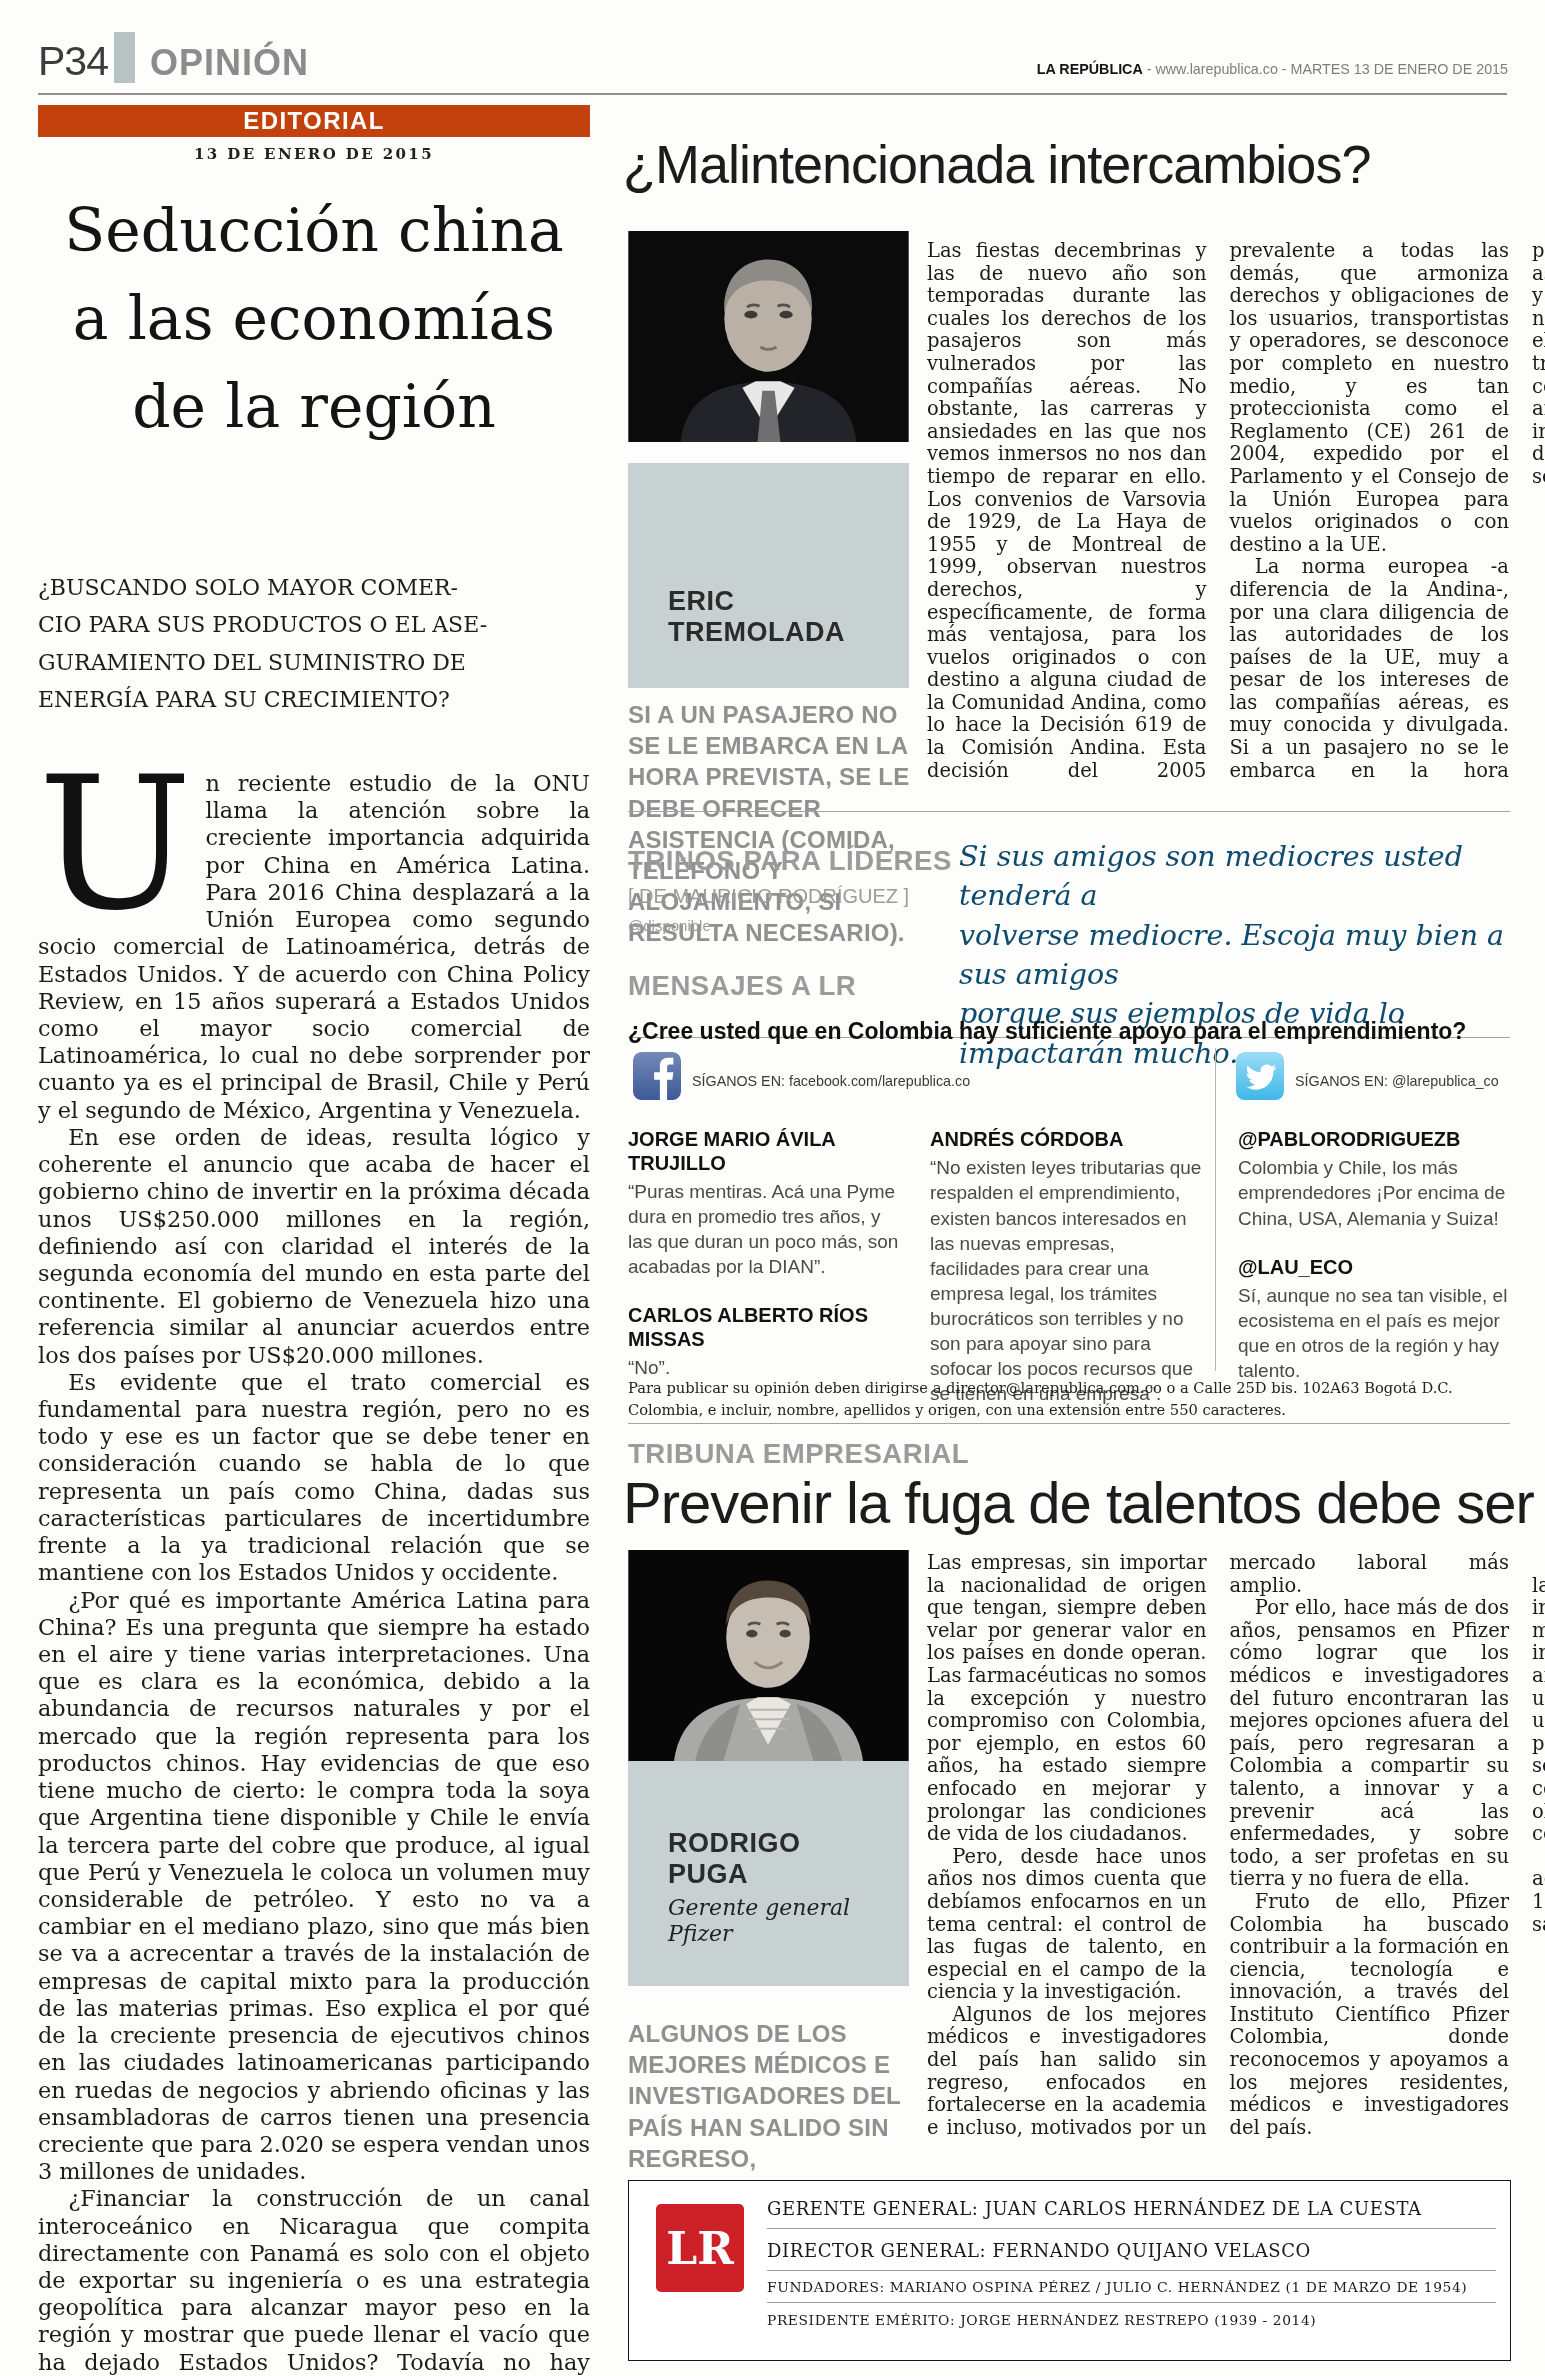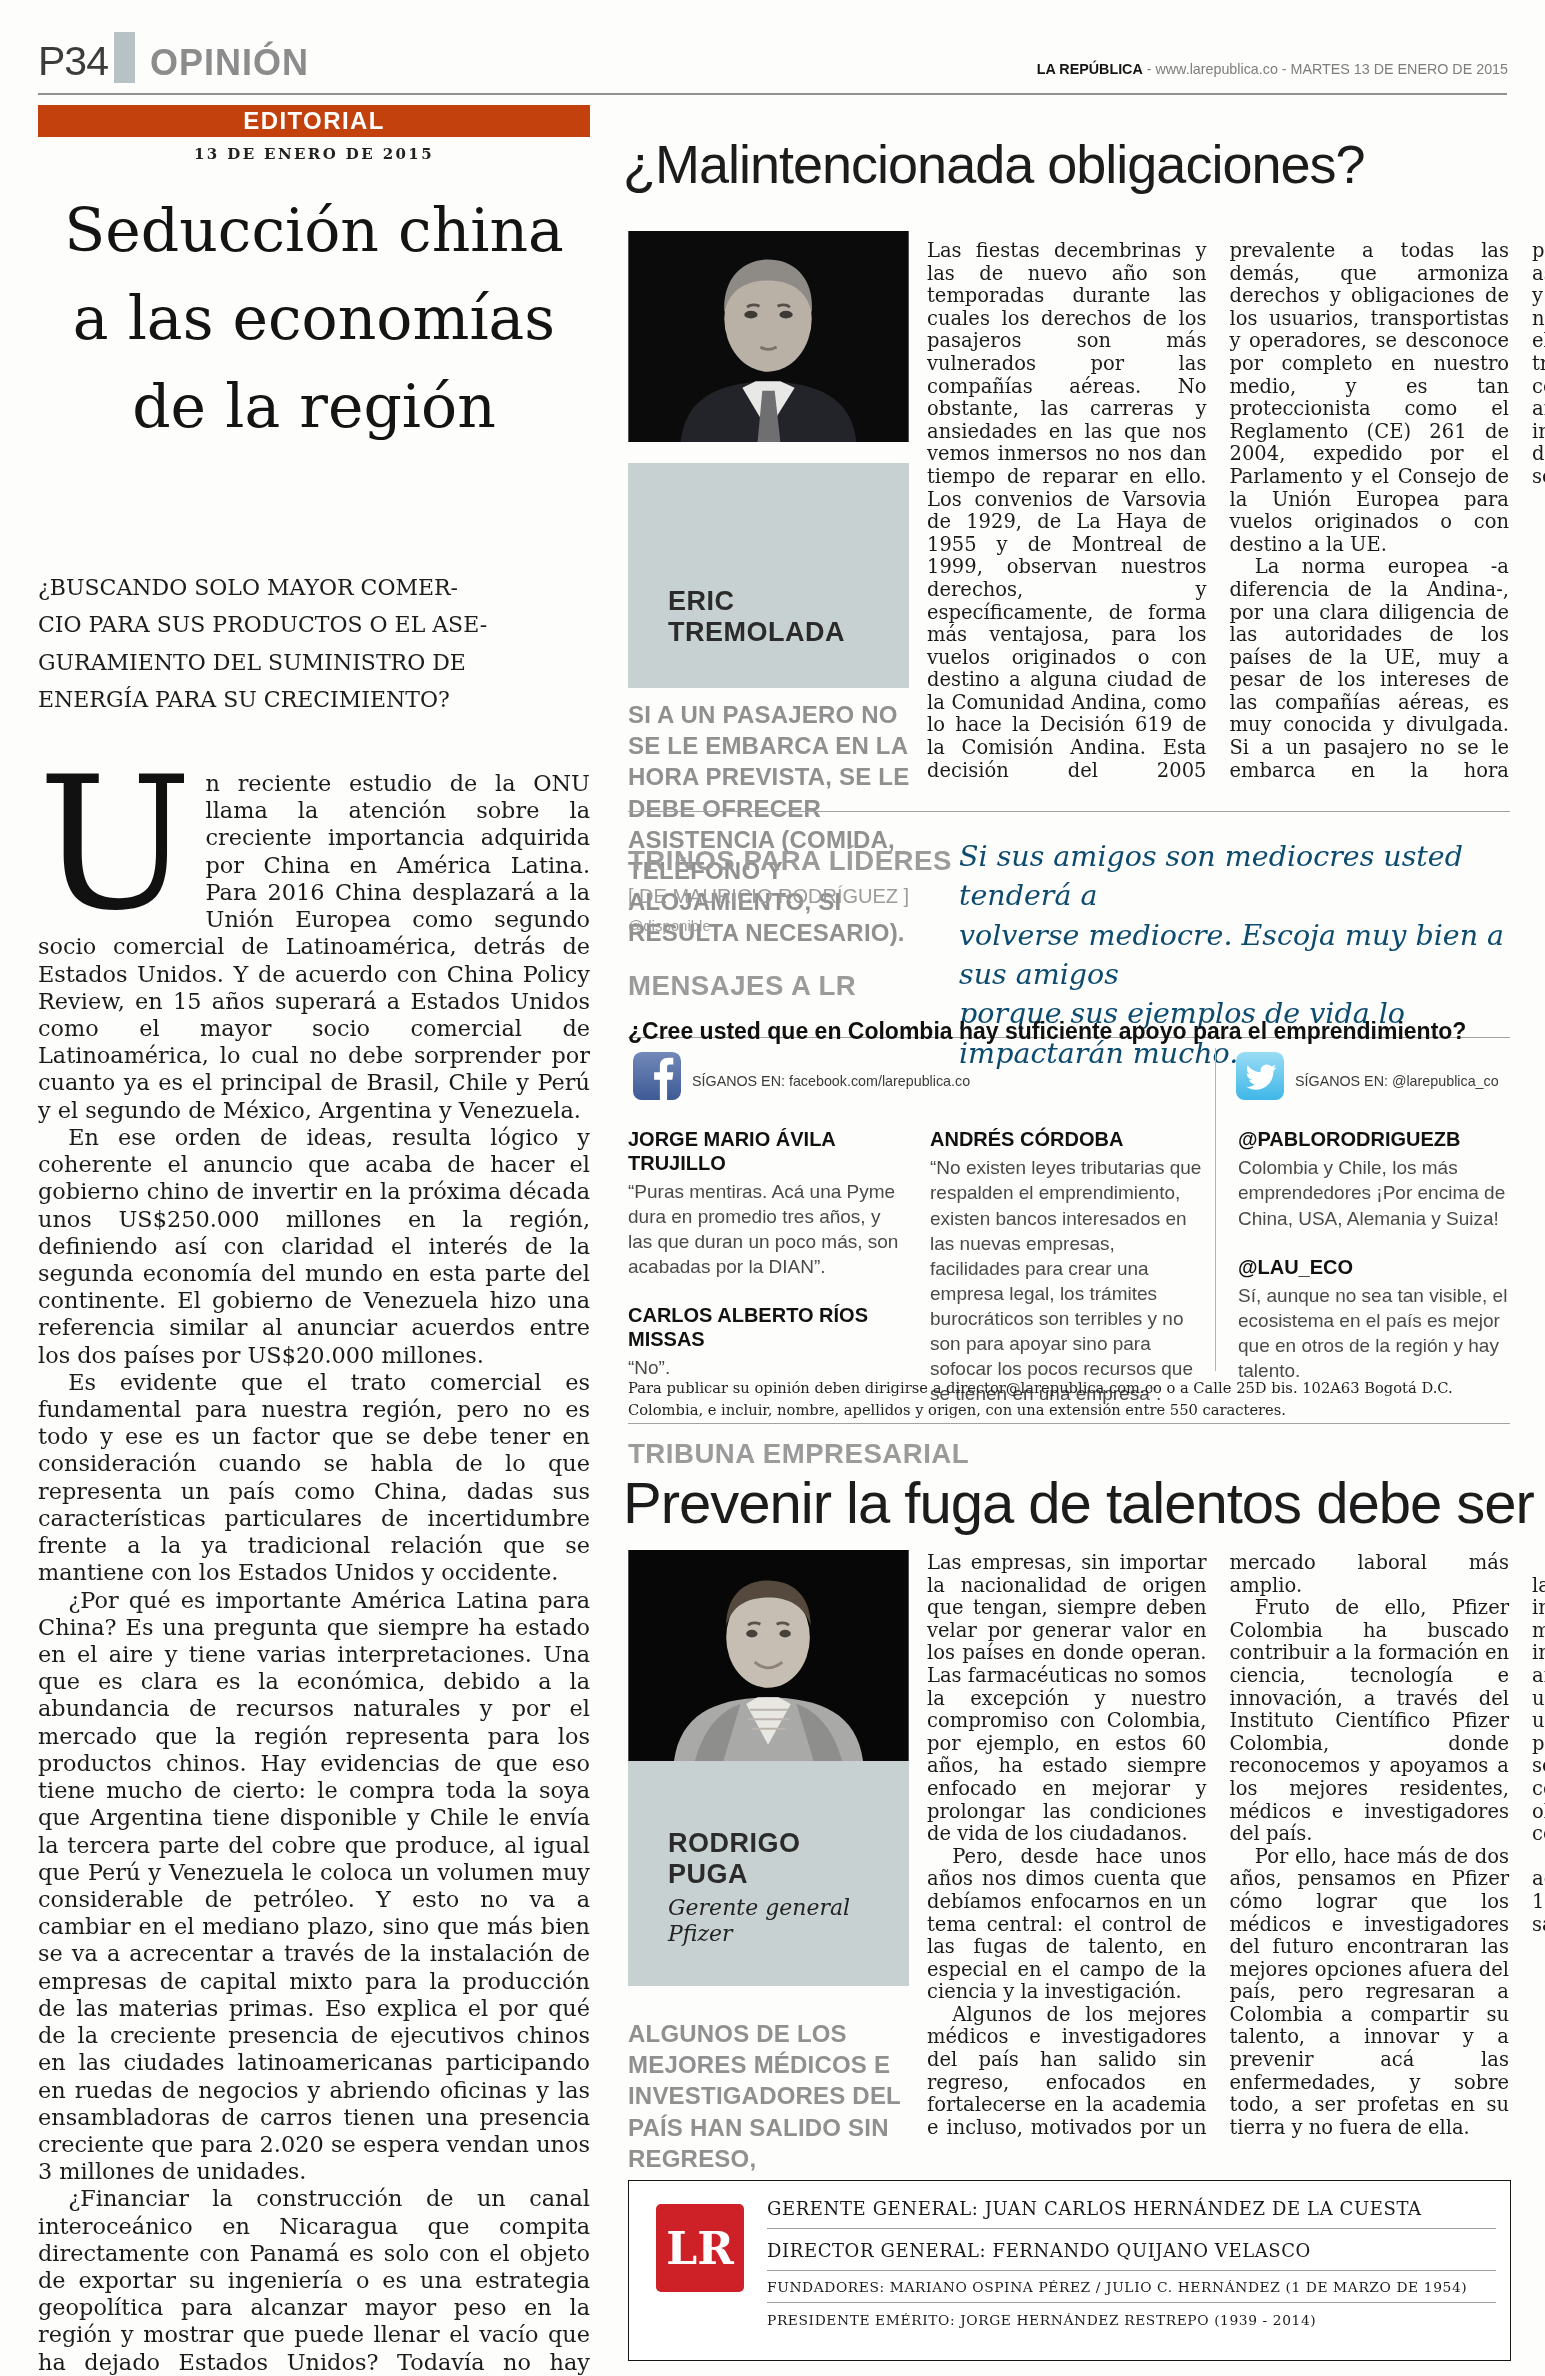--- a/index.html
+++ b/index.html
@@ -93,21 +93,21 @@
 GURAMIENTO DEL SUMINISTRO DE
 ENERGÍA PARA SU CRECIMIENTO?</div>
 <div class="abs ed-body serif">
   <p><span class="dropcap">U</span><span>n reciente estudio de la ONU llama la atención sobre la creciente importancia adquirida por China en América Latina. Para 2016 China desplazará a la Unión Europea como segundo socio comercial de Latinoamérica, detrás de Estados Unidos. Y de acuerdo con China Policy Review, en 15 años superará a Estados Unidos como el mayor socio comercial de Latinoamérica, lo cual no debe sorprender por cuanto ya es el principal de Brasil, Chile y Perú y el segundo de México, Argentina y Venezuela.</span></p>
   <p>En ese orden de ideas, resulta lógico y coherente el anuncio que acaba de hacer el gobierno chino de invertir en la próxima década unos US$250.000 millones en la región, definiendo así con claridad el interés de la segunda economía del mundo en esta parte del continente. El gobierno de Venezuela hizo una referencia similar al anunciar acuerdos entre los dos países por US$20.000 millones.</p>
   <p>Es evidente que el trato comercial es fundamental para nuestra región, pero no es todo y ese es un factor que se debe tener en consideración cuando se habla de lo que representa un país como China, dadas sus características particulares de incertidumbre frente a la ya tradicional relación que se mantiene con los Estados Unidos y occidente.</p>
   <p>¿Por qué es importante América Latina para China? Es una pregunta que siempre ha estado en el aire y tiene varias interpretaciones. Una que es clara es la económica, debido a la abundancia de recursos naturales y por el mercado que la región representa para los productos chinos. Hay evidencias de que eso tiene mucho de cierto: le compra toda la soya que Argentina tiene disponible y Chile le envía la tercera parte del cobre que produce, al igual que Perú y Venezuela le coloca un volumen muy considerable de petróleo. Y esto no va a cambiar en el mediano plazo, sino que más bien se va a acrecentar a través de la instalación de empresas de capital mixto para la producción de las materias primas. Eso explica el por qué de la creciente presencia de ejecutivos chinos en las ciudades latinoamericanas participando en ruedas de negocios y abriendo oficinas y las ensambladoras de carros tienen una presencia creciente que para 2.020 se espera vendan unos 3 millones de unidades.</p>
   <p>¿Financiar la construcción de un canal interoceánico en Nicaragua que compita directamente con Panamá es solo con el objeto de exportar su ingeniería o es una estrategia geopolítica para alcanzar mayor peso en la región y mostrar que puede llenar el vacío que ha dejado Estados Unidos? Todavía no hay evidencia alguna de que pretenda tener mayor poder político en la región y por eso aquí hay una percepción de que solo quieren hacer negocios, lo cual favorece a ambas partes.</p>
 </div>
 
-<div class="abs a1-title">¿Malintencionada obligaciones?</div>
+<div class="abs a1-title">¿Malintencionada intercambios?</div>
 
 <div class="abs photo" style="top:231px;">
   <svg width="281" height="211" viewBox="0 0 295 222" xmlns="http://www.w3.org/2000/svg">
     <rect width="295" height="222" fill="#0b0b0b"></rect>
     <path d="M55 222 C60 175 95 160 147 158 C200 160 235 175 240 222 Z" fill="#23232a"></path>
     <path d="M120 165 L147 210 L175 165 L160 158 L134 158 Z" fill="#e8e8e6"></path>
     <path d="M141 168 L154 168 L160 222 L136 222 Z" fill="#6f6f72"></path>
     <ellipse cx="147" cy="92" rx="46" ry="56" fill="#b9b1a6"></ellipse>
     <path d="M101 86 C99 48 122 30 147 30 C173 30 196 48 193 86 C188 62 170 52 147 52 C124 52 106 62 101 86 Z" fill="#8e8a86"></path>
     <ellipse cx="129" cy="88" rx="7" ry="4" fill="#3d3a36"></ellipse>
@@ -216,22 +216,22 @@
     <div class="prelines">RODRIGO
 PUGA</div>
     <div class="author-role serif">Gerente general Pfizer</div>
   </div>
 </div>
 <div class="abs pullquote" style="top:2018px;">ALGUNOS DE LOS MEJORES MÉDICOS E INVESTIGADORES DEL PAÍS HAN SALIDO SIN REGRESO, ENFOCADOS EN FORTALECERSE EN LA ACADEMIA.</div>
 <div class="abs cols" style="top:1552px;height:605px;">
   <p>Las empresas, sin importar la nacionalidad de origen que tengan, siempre deben velar por generar valor en los países en donde operan. Las farmacéuticas no somos la excepción y nuestro compromiso con Colombia, por ejemplo, en estos 60 años, ha estado siempre enfocado en mejorar y prolongar las condiciones de vida de los ciudadanos.</p>
   <p>Pero, desde hace unos años nos dimos cuenta que debíamos enfocarnos en un tema central: el control de las fugas de talento, en especial en el campo de la ciencia y la investigación.</p>
   <p>Algunos de los mejores médicos e investigadores del país han salido sin regreso, enfocados en fortalecerse en la academia e incluso, motivados por un mercado laboral más amplio.</p>
+  <p>Por ello, hace más de dos años, pensamos en Pfizer cómo lograr que los médicos e investigadores del futuro encontraran las mejores opciones afuera del país, pero regresaran a Colombia a compartir su talento, a innovar y a prevenir acá las enfermedades, y sobre todo, a ser profetas en su tierra y no fuera de ella.</p>
   <p>Fruto de ello, Pfizer Colombia ha buscado contribuir a la formación en ciencia, tecnología e innovación, a través del Instituto Científico Pfizer Colombia, donde reconocemos y apoyamos a los mejores residentes, médicos e investigadores del país.</p>
-  <p>Por ello, hace más de dos años, pensamos en Pfizer cómo lograr que los médicos e investigadores del futuro encontraran las mejores opciones afuera del país, pero regresaran a Colombia a compartir su talento, a innovar y a prevenir acá las enfermedades, y sobre todo, a ser profetas en su tierra y no fuera de ella.</p>
   <p>Algunos, incluso, tienen la oportunidad de hacer intercambios con los mejores centros de innovación del mundo para afianzar su práctica y, tras un periodo de máximo de un año, vuelven al país para poner su conocimiento al servicio del bienestar de los colombianos. Nuestro objetivo es trasferencia de conocimiento exitosa.</p>
   <p>Hoy, podemos contar con agrado que hay más de 1.000 profesionales de la salud beneficiados, in-</p>
 </div>
 
 <div class="abs footer">
   <div class="lr-logo">LR</div>
   <div class="f-rows">
     <div class="f-row">GERENTE GENERAL: JUAN CARLOS HERNÁNDEZ DE LA CUESTA</div>
     <div class="f-sep"></div>
     <div class="f-row">DIRECTOR GENERAL: FERNANDO QUIJANO VELASCO</div>

